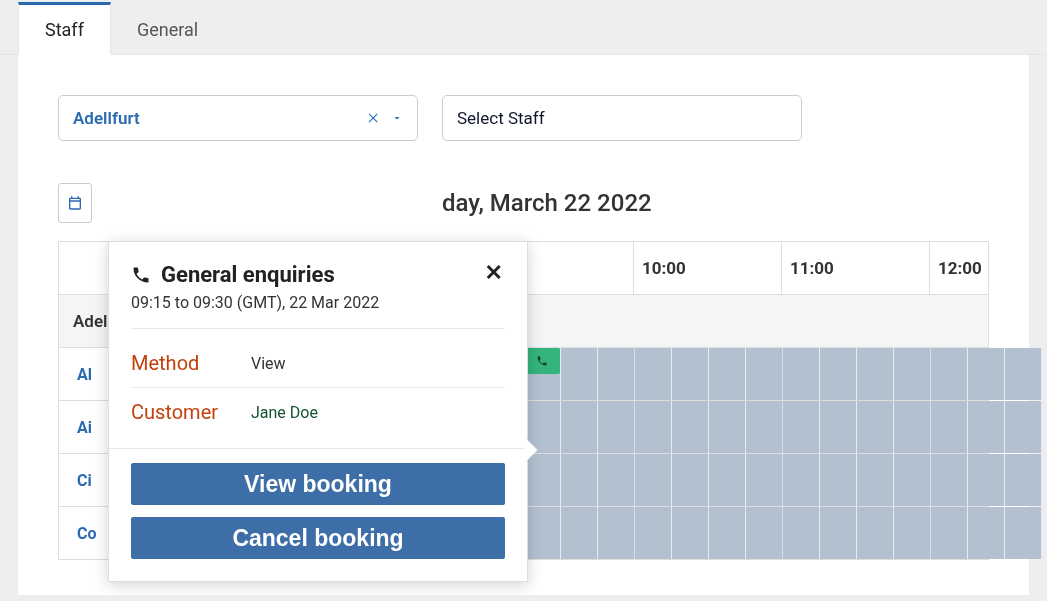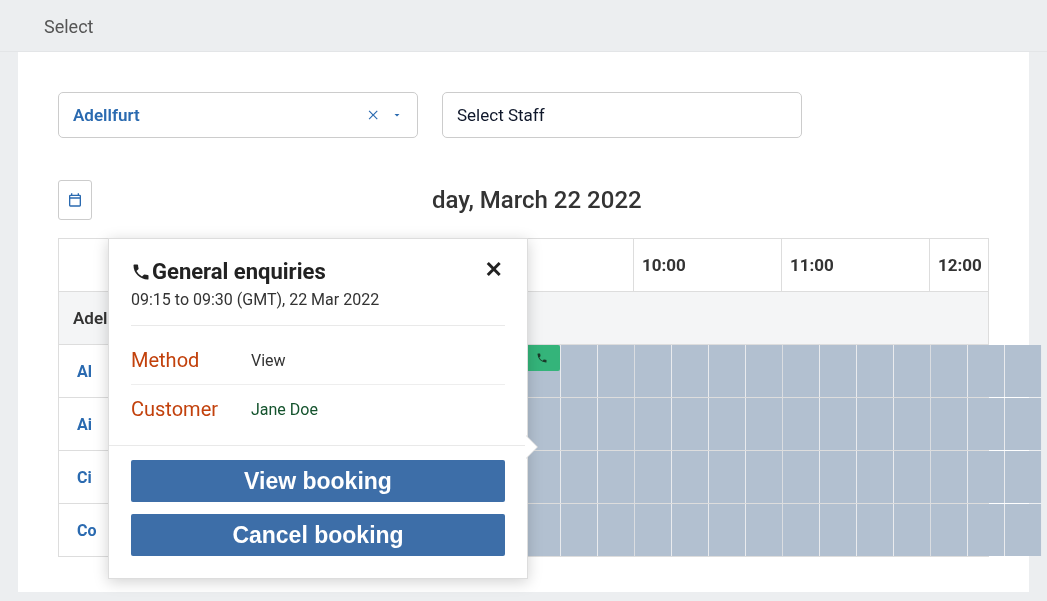--- a/index.html
+++ b/index.html
@@ -11,21 +11,21 @@
   .tab { padding:14px 26px 14px; font-size:18px; color:#555; cursor:pointer; }
   .tab.active { background:#fff; color:#222; border:1px solid #e3e5e7; border-bottom:1px solid #fff; margin-bottom:-1px; border-top:3px solid #2a6ab0; }
   .content { background:#fff; margin:0 18px; min-height:540px; position:relative; padding:40px 40px 0 40px; }
 
   .filters { display:flex; gap:24px; }
   .select { border:1px solid #ccc; height:46px; border-radius:5px; display:flex; align-items:center; padding:0 14px; width:360px; font-size:17px; }
   .select.loc { color:#2a6ab0; font-weight:600; justify-content:space-between; }
   .select .caret-grp { display:flex; align-items:center; gap:10px; color:#2a6ab0; }
   .select.staff { color:#0f172a; font-weight:400; }
 
-  .date-row { display:flex; align-items:center; margin-top:42px; }
+  .date-row { display:flex; align-items:center; gap:10px; margin-top:42px; }
   .date-btn { width:34px; height:40px; border:1px solid #ccc; border-radius:3px; display:flex; align-items:center; justify-content:center; color:#2a6ab0; cursor:pointer; background:#fff; }
   .date-title { font-size:24px; font-weight:500; color:#333; margin-left:340px; }
 
   .grid { position:relative; margin-top:18px; }
   .time-head { display:flex; border:1px solid #ddd; border-left:none; }
   .staff-head { width:280px; flex:0 0 280px; border-right:1px solid #ddd; border-left:1px solid #ddd; height:52px; background:#fff; }
   .time-cell-head { flex:0 0 148px; height:52px; display:flex; align-items:center; padding-left:8px; font-weight:700; color:#333; border-right:1px solid #ddd; font-size:17px; }
   .res-head-row { display:flex; border:1px solid #ddd; border-top:none; border-left:none; }
   .res-head { width:280px; flex:0 0 280px; height:52px; display:flex; align-items:center; padding-left:14px; background:#f4f5f6; border-left:1px solid #ddd; border-right:1px solid #ddd; font-size:17px; font-weight:600; color:#333; }
   .res-head-fill { flex:1; background:#f4f5f6; }
@@ -36,42 +36,43 @@
   .row .slots { display:flex; flex:1; position:relative; }
   .sub { width:37px; height:52px; border-right:1px solid #e9ebee; position:relative; }
   .sub.hour { border-right:1px solid #dadde1; }
   .sub.filled { background:#b2c0d0; }
   .event { position:absolute; top:0; left:37px; width:36px; height:26px; background:#34b47a; border-radius:2px; display:flex; align-items:center; justify-content:center; color:#222; font-size:13px; cursor:pointer; }
   .event svg { width:12px; height:12px; }
 
   
   .popover { position:absolute; left:90px; top:186px; width:420px; background:#fff; border:1px solid #ddd; box-shadow:0 3px 14px rgba(0,0,0,.18); z-index:50; }
   .popover .p-head { display:flex; align-items:flex-start; justify-content:space-between; padding:20px 22px 6px 22px; }
-  .p-title { font-size:22px; font-weight:700; color:#222; display:flex; align-items:center; gap:1px;}
+  .p-title { font-size:22px; font-weight:700; color:#222; display:flex; align-items:center; gap:10px;}
   .p-x { font-size:22px; font-weight:600; color:#222; line-height:1; background:none; border:none; cursor:pointer; padding:0 2px;}
   .p-sub { padding:0 22px 16px 22px; color:#333; font-size:16px; }
   .p-sep { border-top:1px solid #e9e9e9; margin:0 22px; }
   .p-table { padding:10px 22px 6px 22px; }
   .p-tr { display:flex; align-items:center; padding:12px 0; border-bottom:1px solid #eee; }
   .p-tr:last-child { border-bottom:none;align-items:center; }
   .p-k { width:120px; font-weight:400; color:#c2410c; font-size:20px; }
   .p-v { font-size:16px; color:#333; }
   .p-v.link { color:#14532d; font-weight:400; }
   .p-actions { padding:14px 22px 22px 22px; display:flex; flex-direction:column; gap:12px; border-top:1px solid #e9e9e9; margin-top:6px;}
   .btn { background:#3d6ea8; color:#fff; border:none; height:42px; border-radius:2px; font-size:23px; font-weight:700; cursor:pointer; }
   .pop-arrow { position:absolute; right:-10px; top:196px; width:0; height:0; border-top:12px solid transparent; border-bottom:12px solid transparent; border-left:12px solid #fff; filter:drop-shadow(1px 0 0 #ddd); }
 
   .icon { display:inline-flex; }
 </style>
 </head>
 <body>
 
 <div class="page">
   <div class="tabs">
-    <div class="tab">Select</div>
+    <div class="tab active">Staff</div>
+    <div class="tab">General</div>
   </div>
 
   <div class="content">
 
     <div class="filters">
       <div class="select loc">
         <span>Adellfurt</span>
         <span class="caret-grp">
           <span class="icon">
             <svg width="14" height="14" viewBox="0 0 24 24" fill="currentColor">

